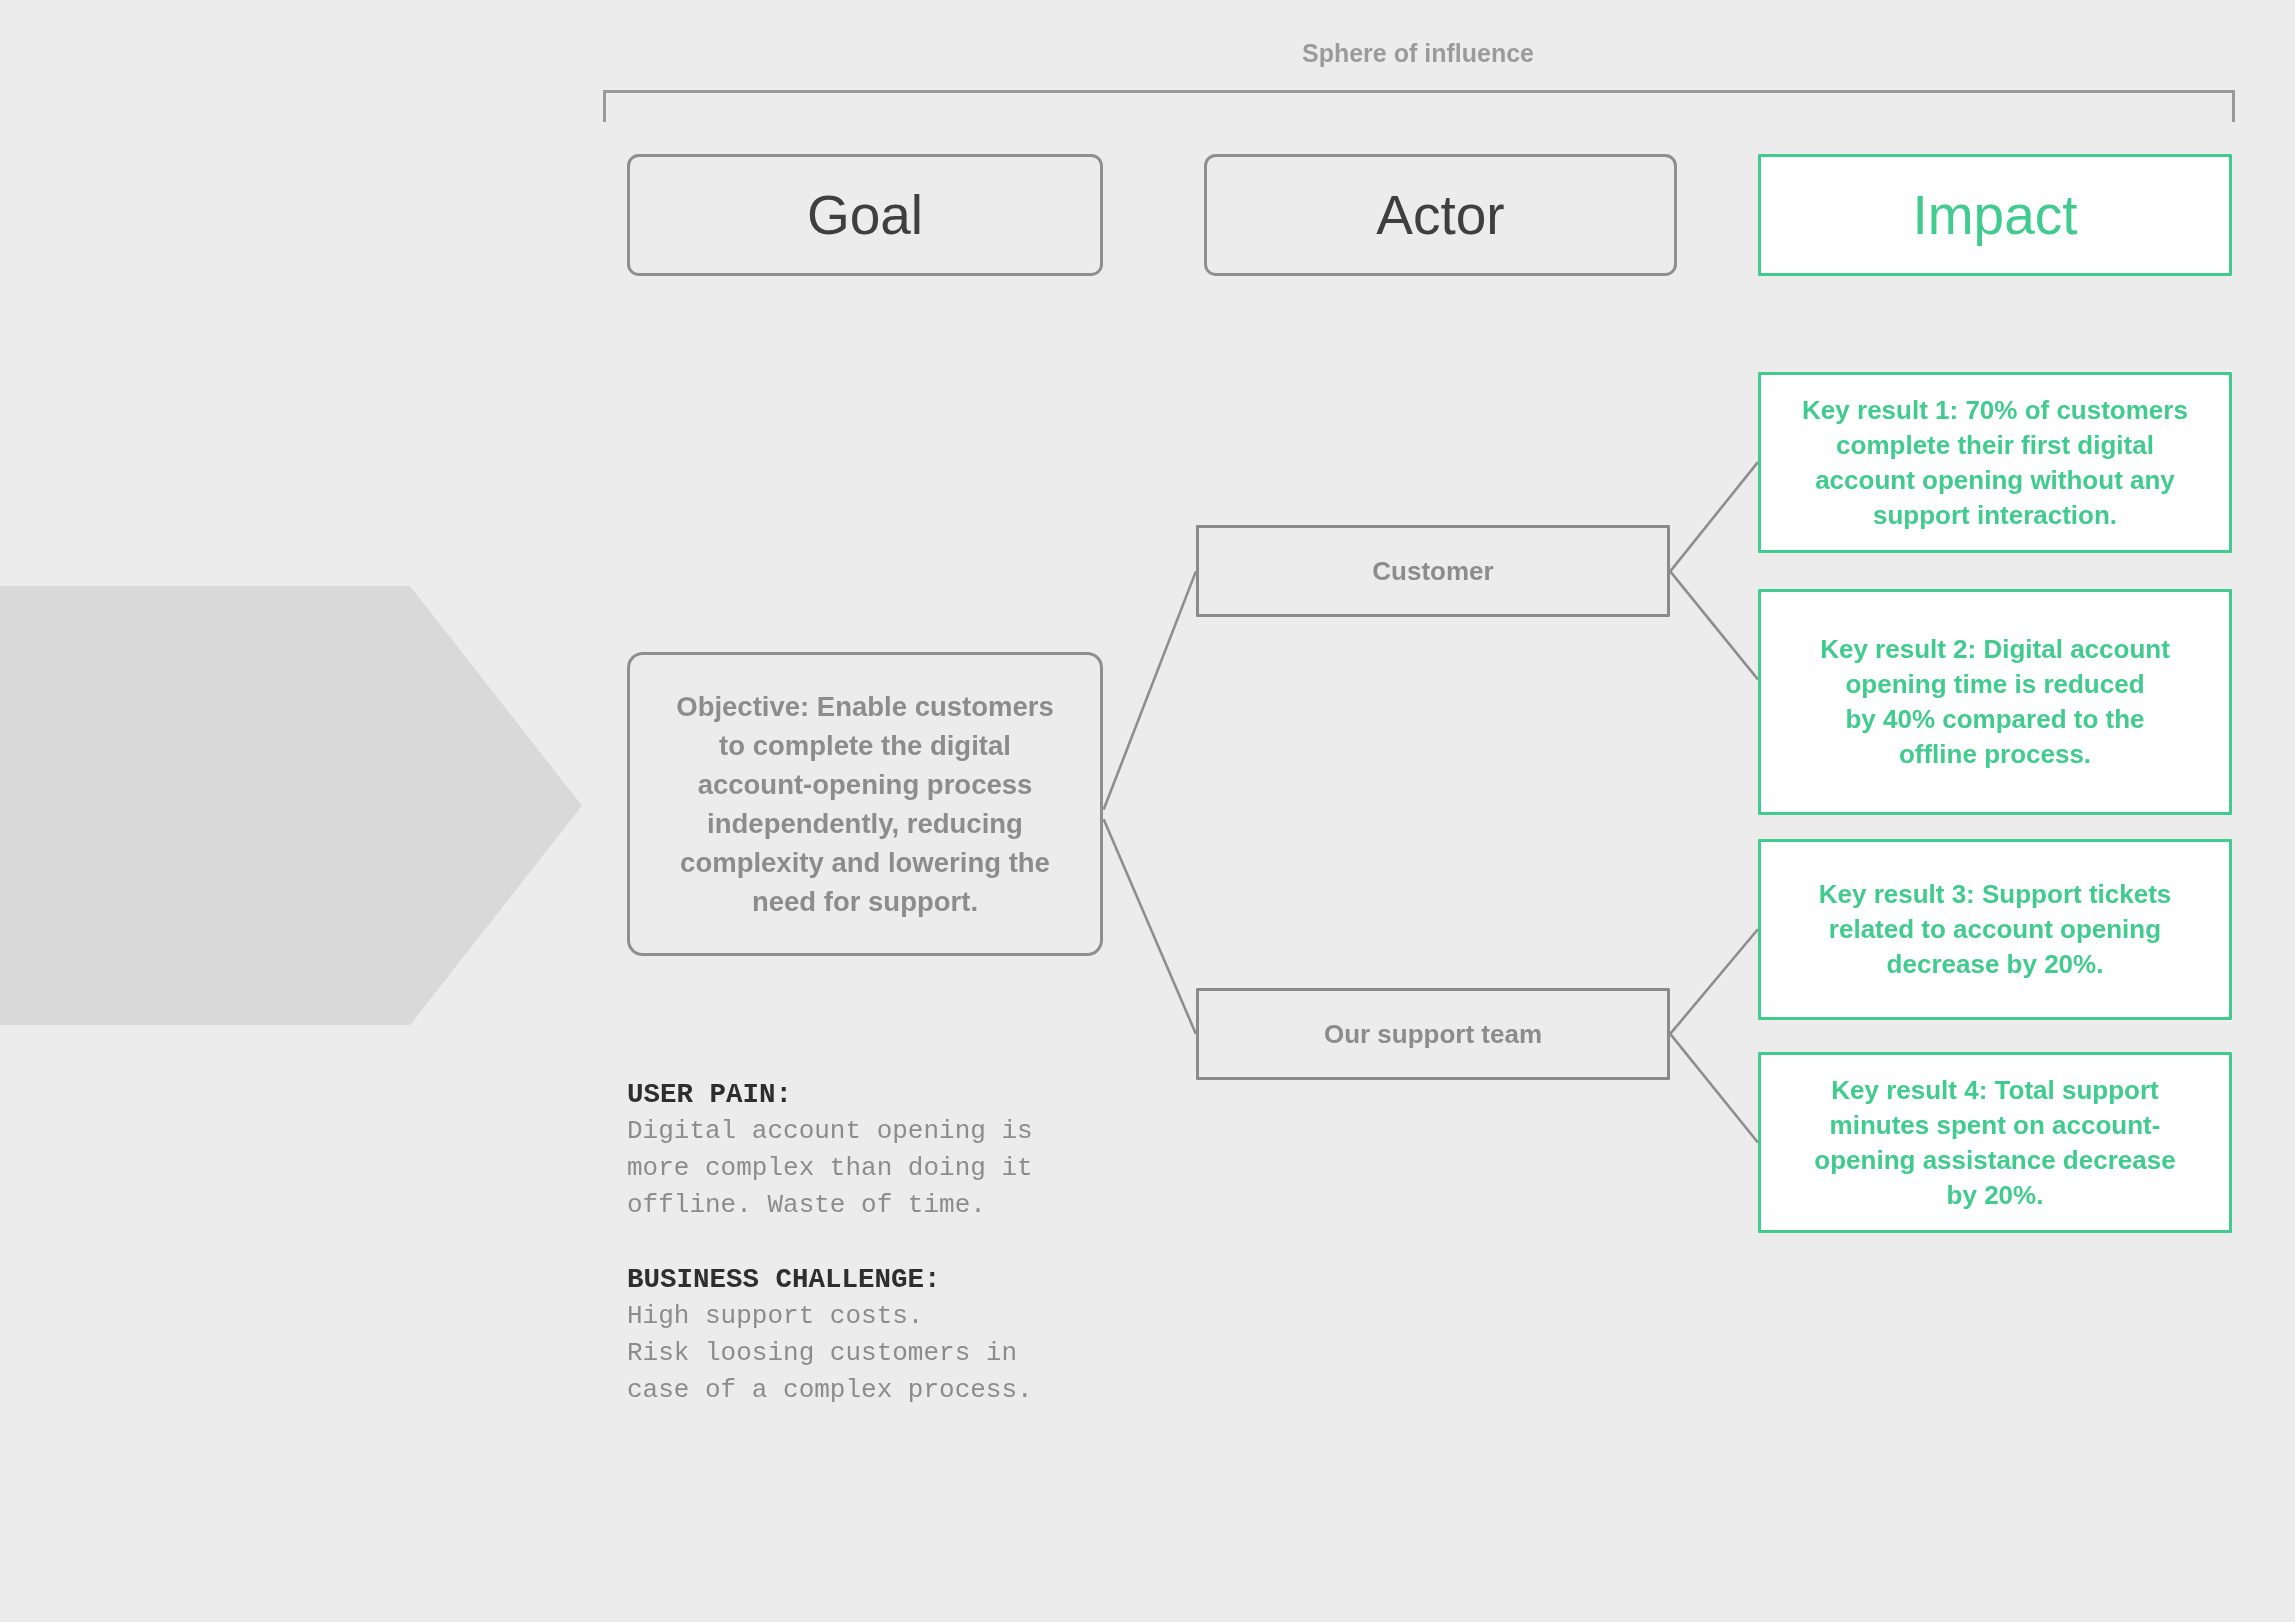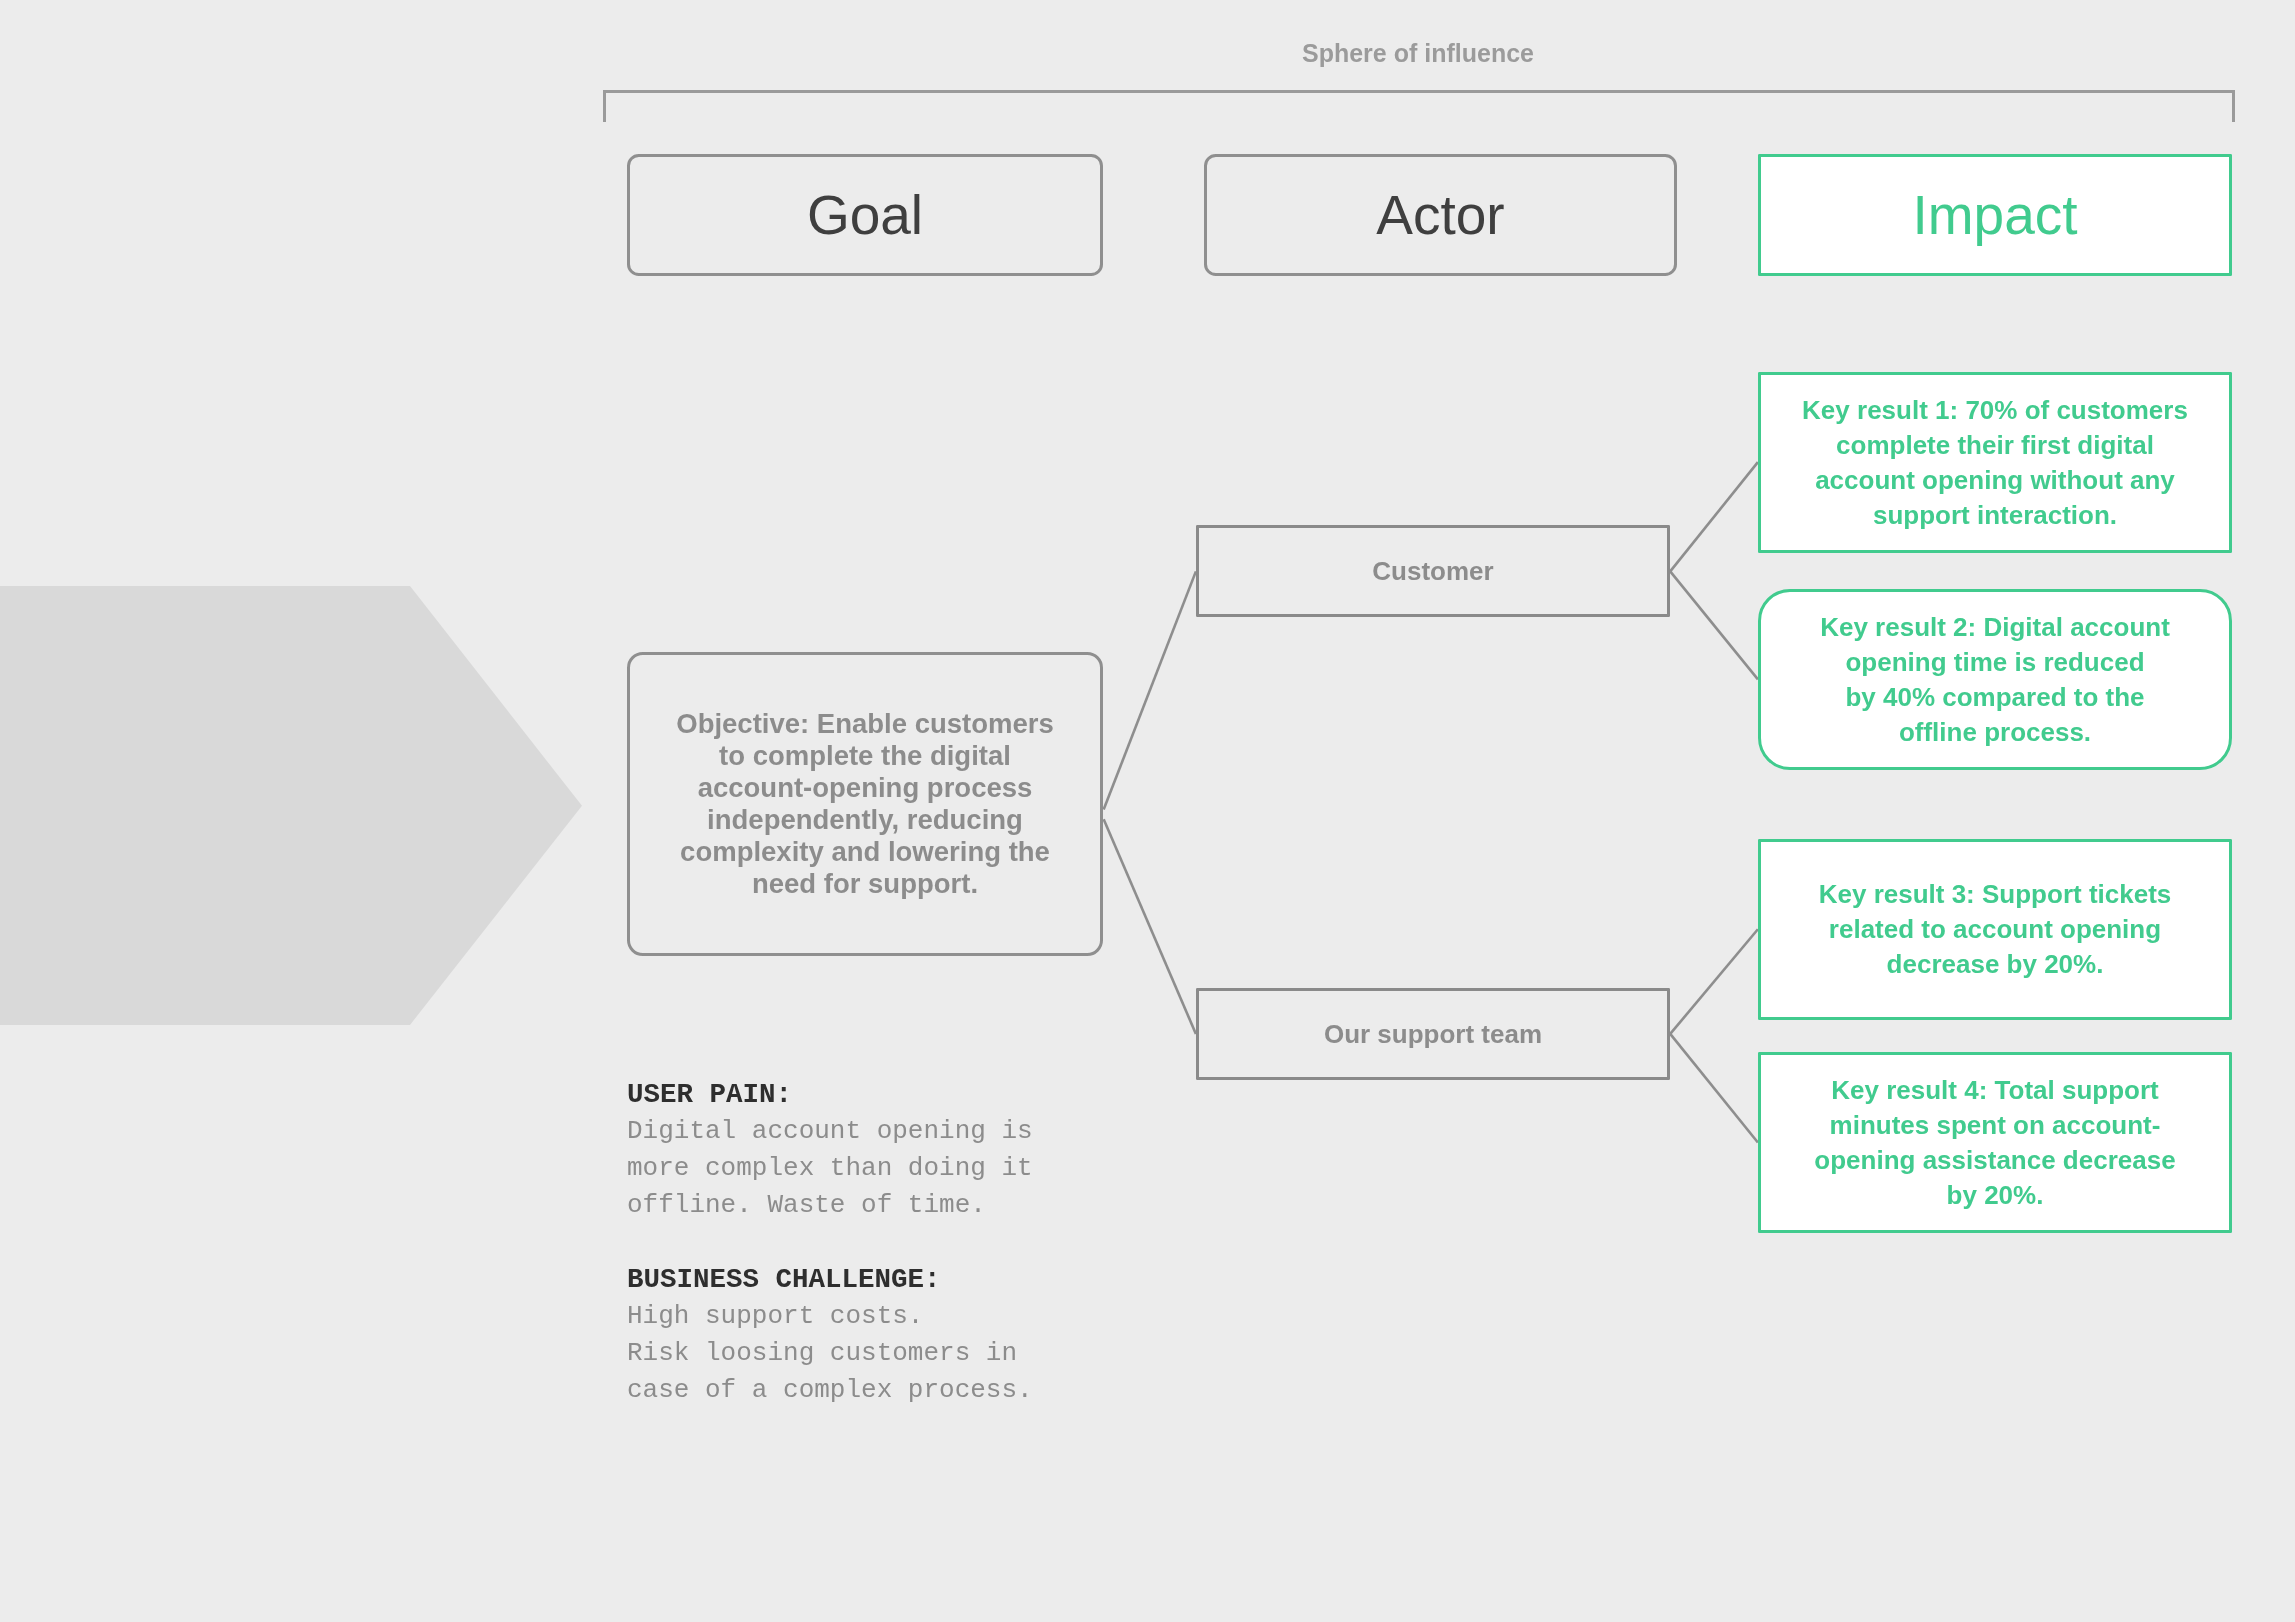--- a/index.html
+++ b/index.html
@@ -48,21 +48,21 @@
     padding-right: 72px; box-sizing: border-box;
     font-size: 68px; color: #3C3C3C; letter-spacing: 1.3px;
   }
 
   
   .objective-box {
     position: absolute; left: 627px; top: 652px; width: 476px; height: 304px;
     border: 3.3px solid #8F8F8F; border-radius: 15.7px; box-sizing: border-box;
     display: flex; align-items: center; justify-content: center;
     text-align: center; font-size: 27.5px; font-weight: bold; color: #8C8C8C;
-    line-height: 32px; white-space: pre-line;
+    line-height: 39px; white-space: pre-line;
   }
 
   
   .actor-box {
     position: absolute; left: 1196px; width: 474px; height: 92px;
     border: 3.9px solid #8A8A8A; border-radius: 1.3px; box-sizing: border-box;
     display: flex; align-items: center; justify-content: center;
     font-size: 26px; font-weight: bold; color: #8C8C8C; background: #ECECEC;
   }
   .actor-customer { top: 525px; }
@@ -71,21 +71,21 @@
   
   .kr {
     position: absolute; left: 1758px; width: 474px;
     border: 3.3px solid var(--green); border-radius: 1.3px; background: #FFFFFF;
     box-sizing: border-box;
     display: flex; align-items: center; justify-content: center;
     text-align: center; font-size: 26px; font-weight: bold; color: var(--green);
     line-height: 35px; white-space: pre-line; padding: 6.5px 11.8px;
   }
   .kr1 { top: 372px;  height: 181px; }
-  .kr2 { top: 589px;  height: 181px; border-radius: 32px; }
+  .kr2 { top: 589px;  height: 226px; }
   .kr3 { top: 839px; height: 181px; }
   .kr4 { top: 1052px; height: 181px; }
 
   
   .notes {
     position: absolute; left: 627px; top: 1076px; width: 537px;
     font-family: "Liberation Mono", "DejaVu Sans Mono", monospace;
   }
   .note-label {
     font-size: 27.5px; font-weight: bold; color: #2E2E2E; line-height: 37px;

